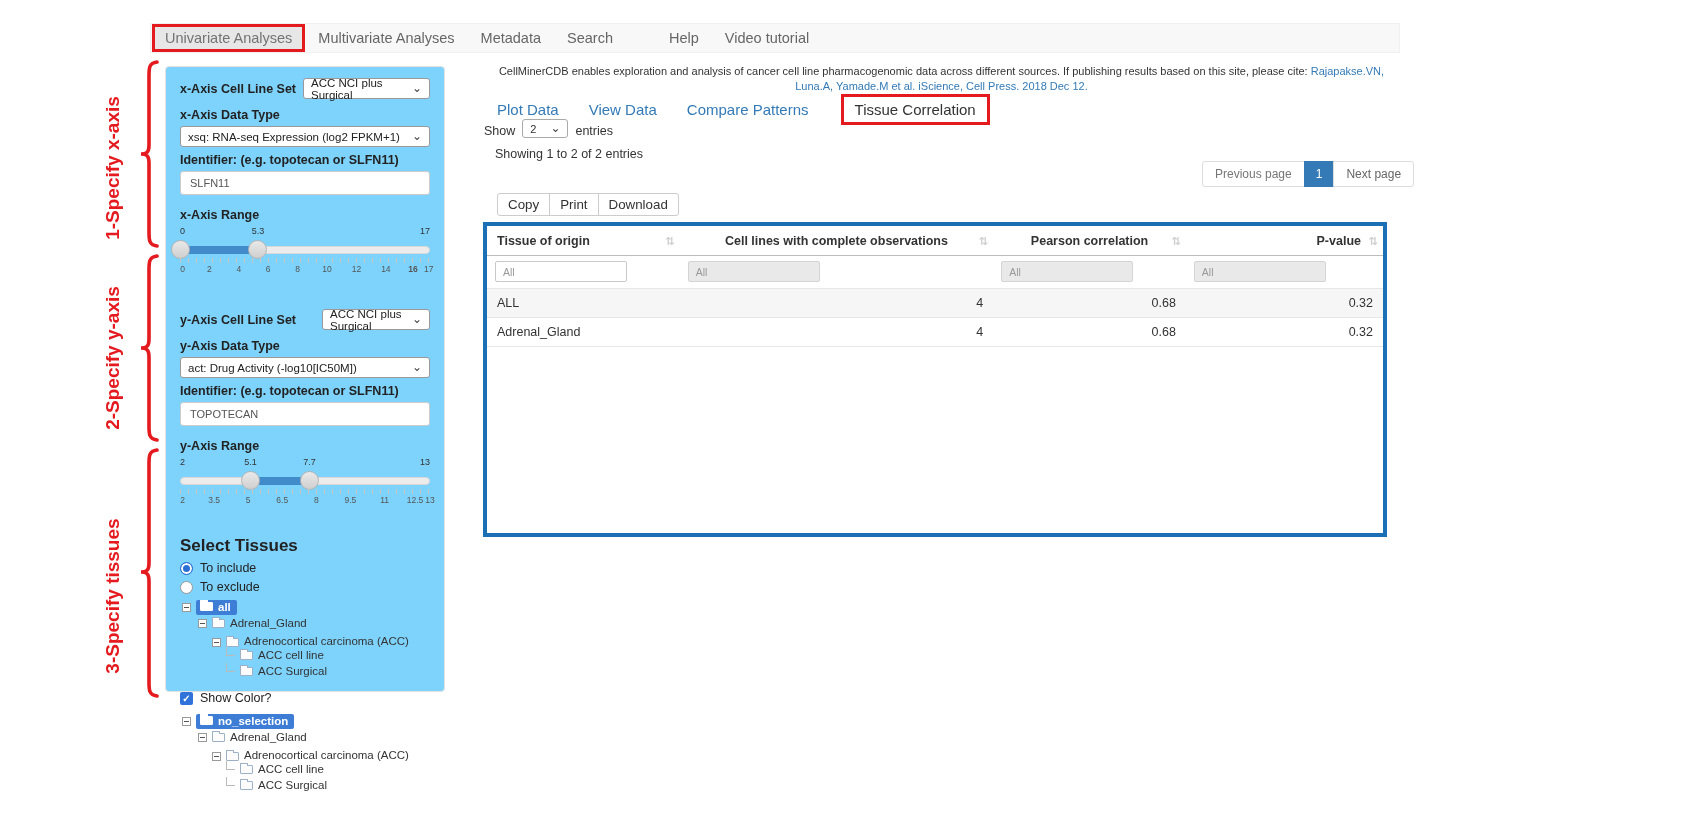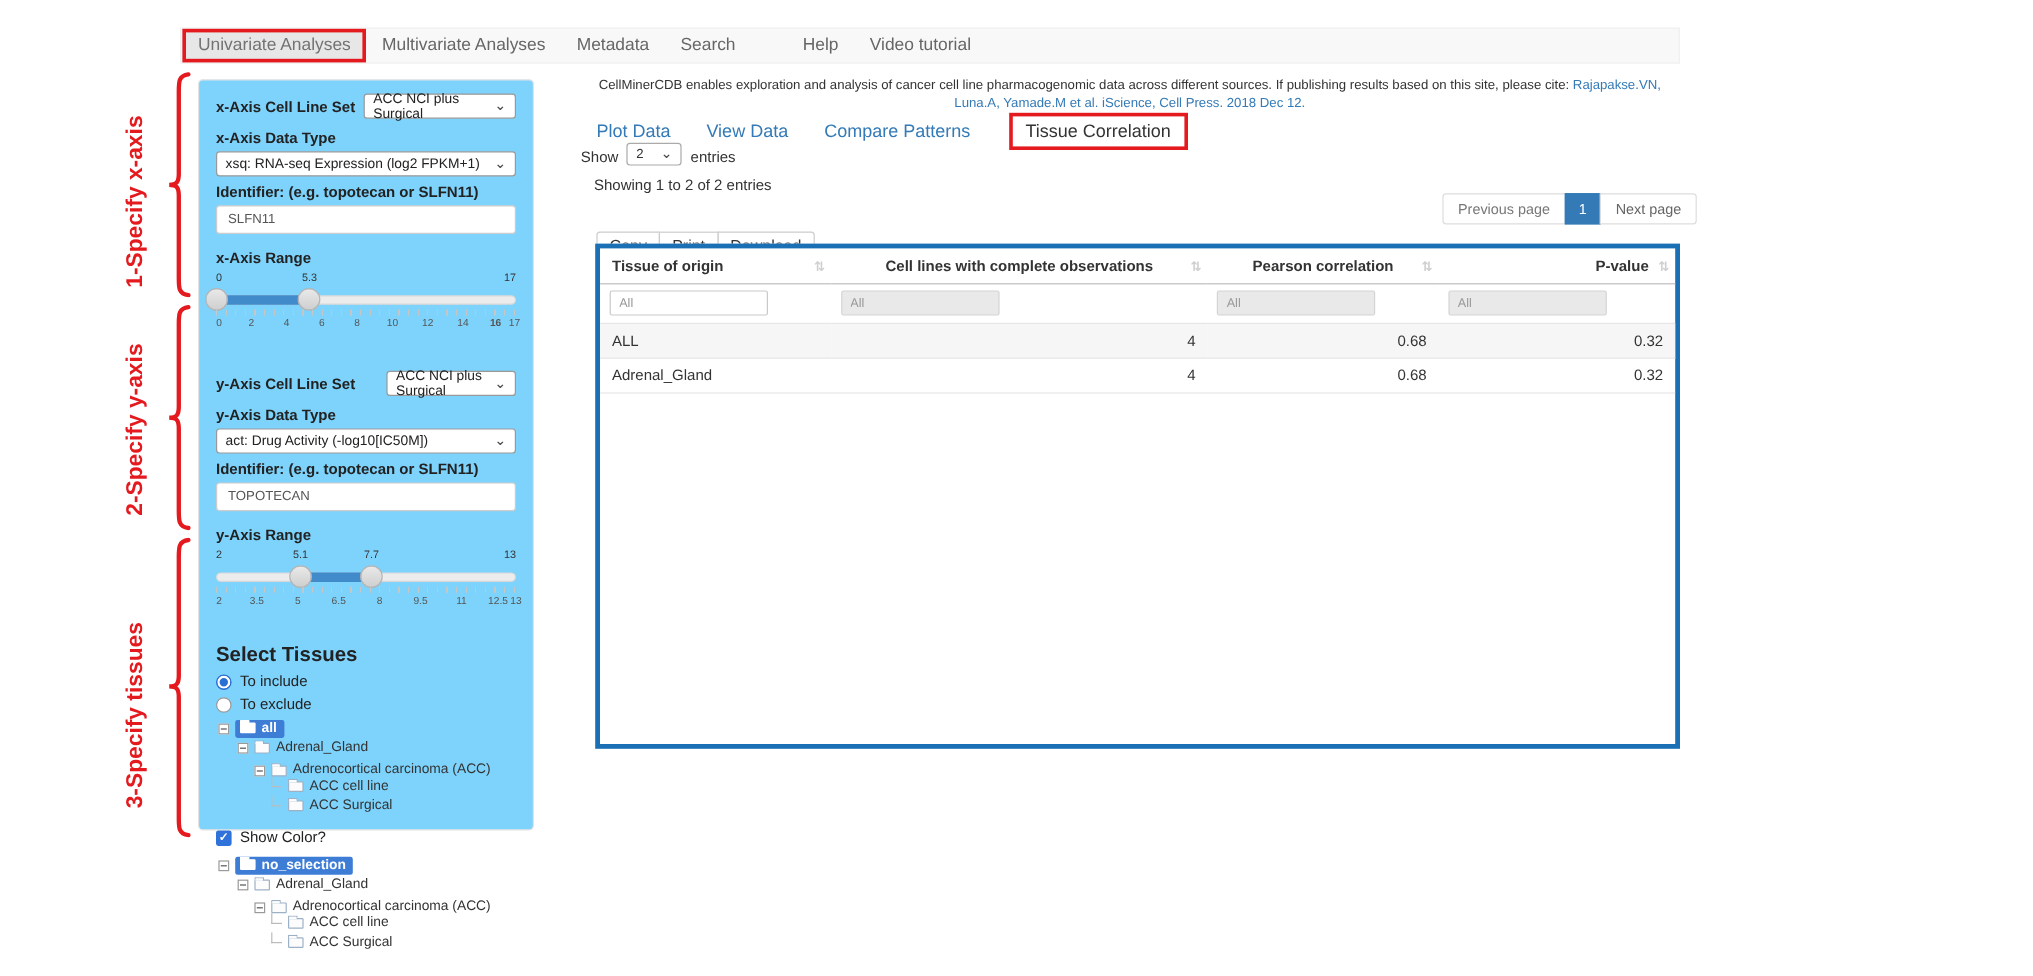--- a/index.html
+++ b/index.html
@@ -132,22 +132,22 @@
   .pg.last { border-radius:0 3px 3px 0; color:#666; }
   .pg.page { background:#337ab7; border-color:#337ab7; color:#fff; padding:5px 11px; }
 
   .export { position:absolute; left:497px; top:193px; display:flex; font-size:11px; }
   .exp-btn { border:1px solid #ccc; background:#fff; color:#333; padding:3px 10px;
     margin-left:-1px; cursor:pointer; font-family:"Liberation Sans",sans-serif; }
   .exp-btn.first { border-radius:3px 0 0 3px; margin-left:0; }
   .exp-btn.last { border-radius:0 3px 3px 0; }
 
   
-  .table-box { position:absolute; left:483px; top:203px; width:904px; height:421px;
-    border:4px solid #1b6fb5; background:#fff;margin-left:13px; }
+  .table-box { position:absolute; left:483px; top:222px; width:904px; height:315px;
+    border:4px solid #1b6fb5; background:#fff; }
   table.dtable { width:100%; border-collapse:collapse; font-size:12.5px; table-layout:fixed; }
   .dtable th { font-weight:bold; color:#333; padding:8px 10px 7px;
     border-bottom:1px solid #bdbdbd; position:relative; cursor:pointer; }
   .th-l { text-align:left; } .th-c { text-align:center; } .th-r { text-align:right; padding-right:22px !important; }
   .sort { position:absolute; right:5px; top:9px; color:#cfcfcf; font-size:11px;
     font-family:"DejaVu Sans", sans-serif; }
   .dtable td.fcell { padding:5px 8px 6px; border-bottom:1px solid #e6e6e6; }
   .flt { height:21px; width:132px; border:1px solid #c9c9c9; border-radius:2px;
     background:#fff; font-size:10.5px; padding:0 7px; color:#555;
     font-family:"Liberation Sans",sans-serif; }

